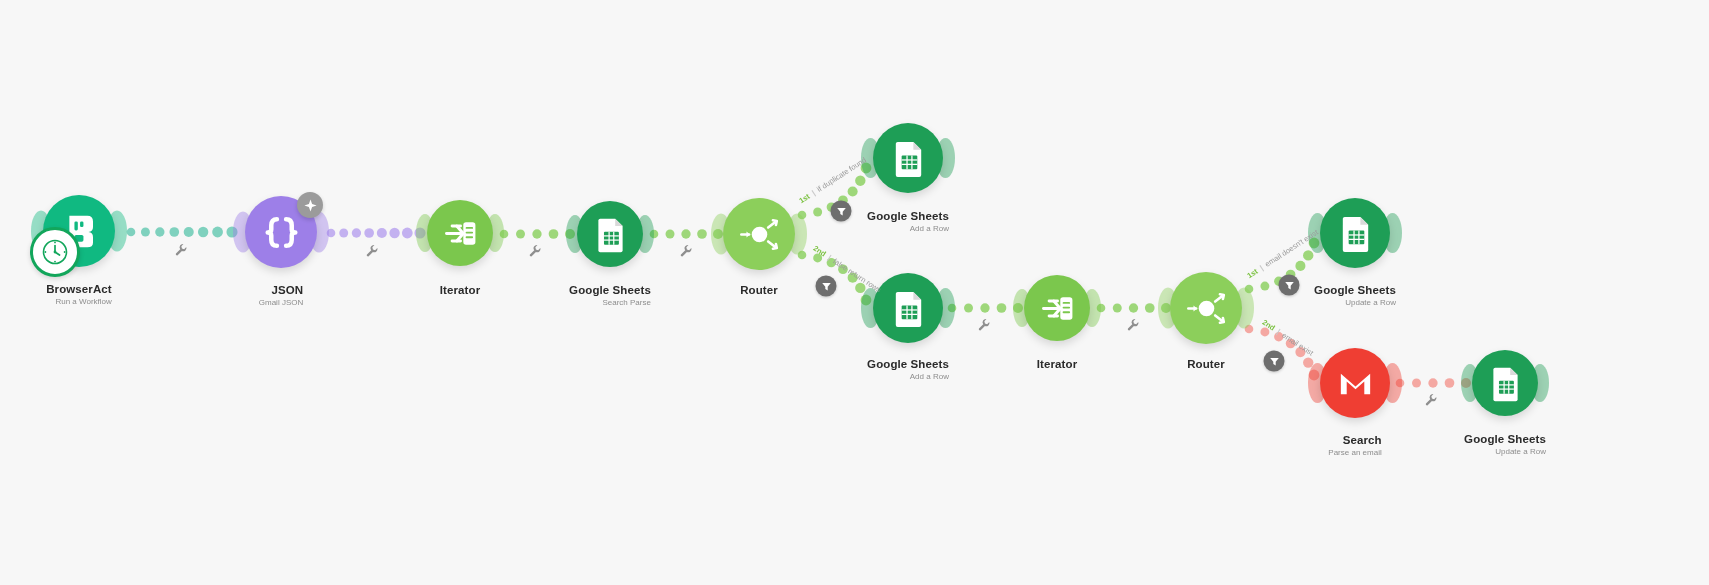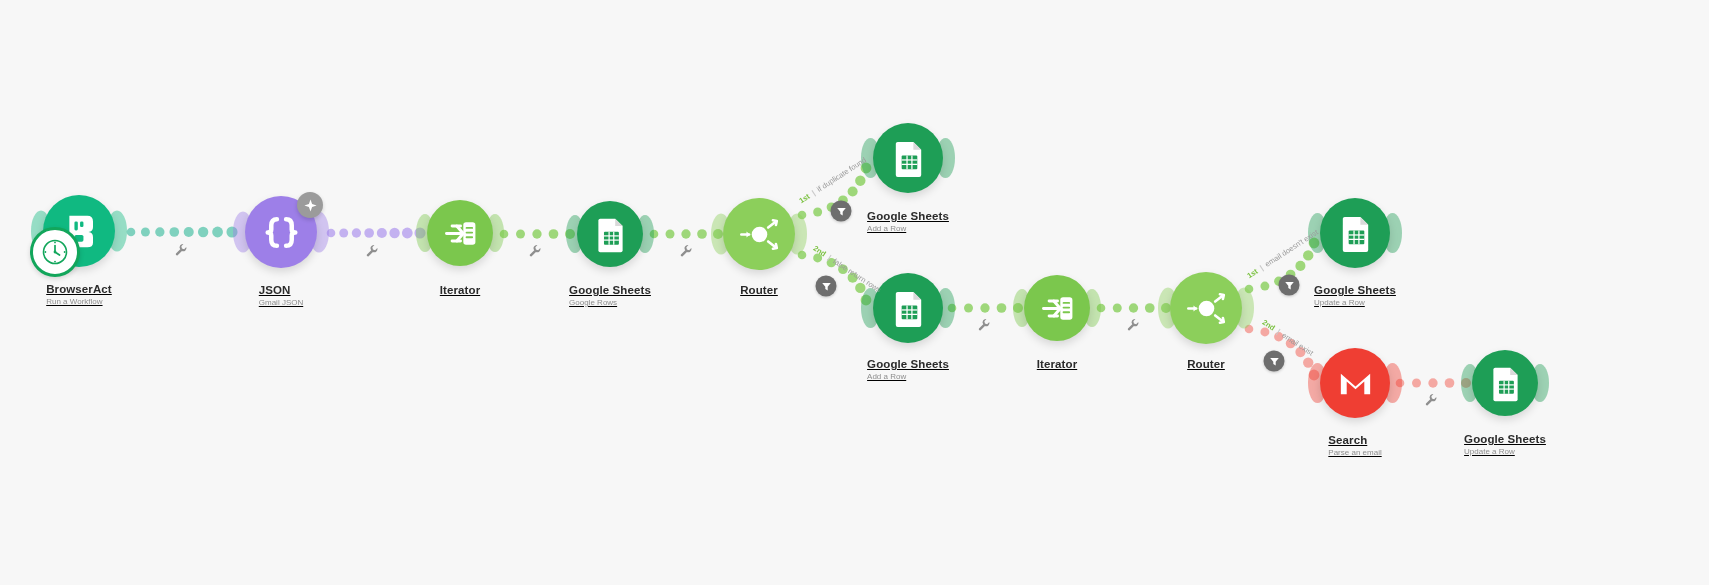--- a/index.html
+++ b/index.html
@@ -54,24 +54,23 @@
     transform: translateY(-50%);
     border-radius: 50%;
     z-index: -1;
   }
 
   
   .caption {
     position: absolute;
     left: 50%;
     transform: translateX(-50%);
-    text-align: left;
+    text-align: right;
     white-space: nowrap;
     line-height: 1.12;
-    text-decoration: underline;
   }
   .caption .title {
     font-size: 11.5px;
     font-weight: bold;
     color: #2b2b2b;
     letter-spacing: .1px;
   }
   .caption .subtitle {
     font-size: 8px;
     font-weight: normal;
@@ -351,21 +350,21 @@
           </span>
 
       <span class="socket" style="left:-11.16px;width:18px;height:38px;
                    background:#1e9e56;opacity:.42;"></span>
       <span class="socket" style="right:-11.16px;width:18px;height:38px;
                    background:#1e9e56;opacity:.42;"></span>
     </div>
       </div>
       <div class="caption" style="left: 610px; top: 284px;">
     <div class="title">Google Sheets</div>
-    <div class="subtitle">Google Rows</div>
+    <div class="subtitle">Search Parse</div>
       </div>
       <div class="module" style="left: 759px; top: 234px;">
     <div class="bubble" style="width:72px;height:72px;background:#8ccf5b;">
       <span>
             <svg width="45" height="45" viewBox="0 0 52 52">
         <circle cx="26" cy="26" r="9" fill="#ffffff"></circle>
         <g fill="none" stroke="#ffffff" stroke-width="3" stroke-linecap="round" stroke-linejoin="round">
           <line x1="5" y1="26" x2="14" y2="26"></line>
           <path d="M11 22.5 L15 26 L11 29.5" fill="#ffffff" stroke="none"></path>
           <line x1="36" y1="18" x2="45" y2="11"></line>

